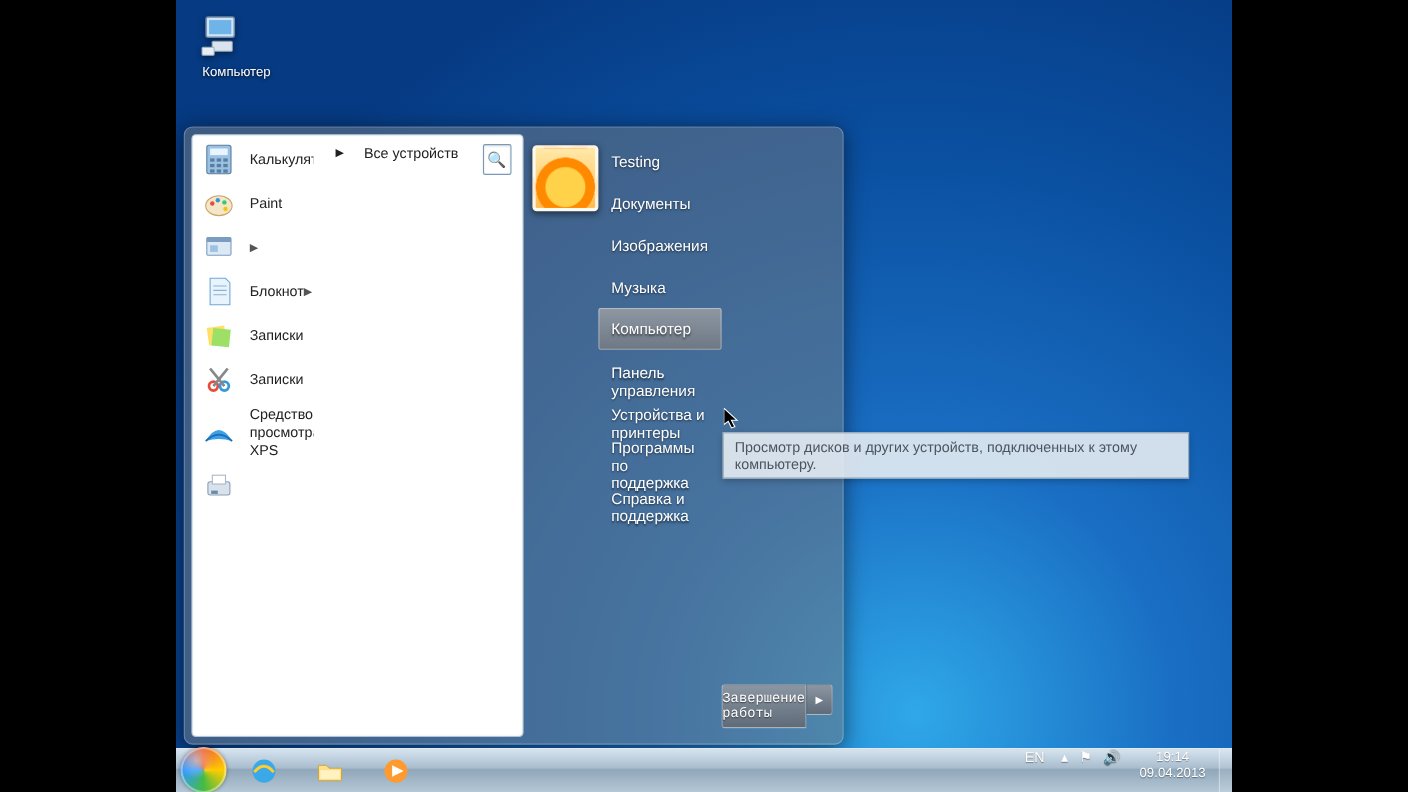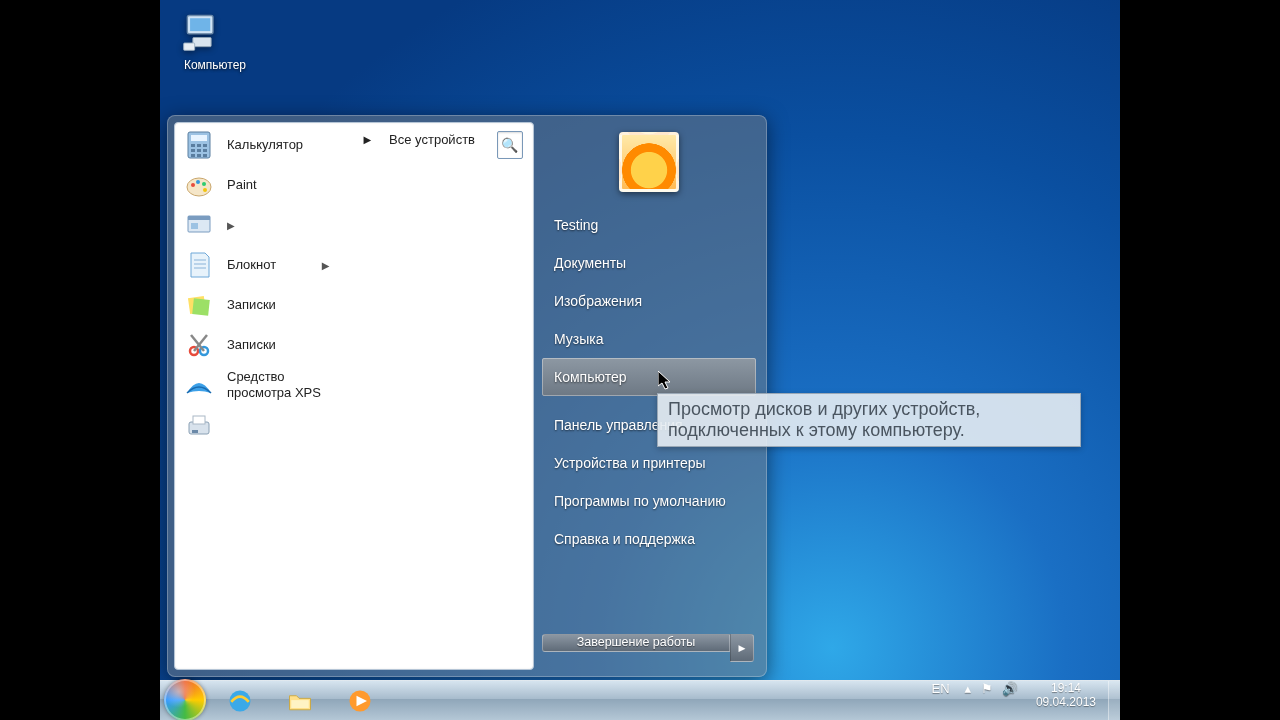--- a/index.html
+++ b/index.html
@@ -79,21 +79,21 @@
   }
   .search-box input{
     flex:1; border:0; outline:0; height:100%;
     padding:0 8px; font-size:13px; font-style:italic; color:#777; background:transparent;
   }
   .search-box .mag { width:24px; text-align:center; color:#3a6ea5; font-size:14px; }
 
   .right-pane {
     flex: 1;
     padding: 6px 4px 6px 8px;
-    display:flex; flex-direction:column;
+    display:flex; flex-direction:row;
     color:#fff;
   }
   .avatar-wrap { display:flex; justify-content:center; margin: 4px 0 14px; }
   .avatar {
     width:60px; height:60px;
     border:3px solid rgba(255,255,255,.8);
     border-radius:4px;
     background: radial-gradient(circle at 50% 65%, #ffd24a 0 40%, #ff8a00 42% 60%, transparent 61%),
                 linear-gradient(#ffe9a8,#ffbb55);
     box-shadow: 0 2px 6px rgba(0,0,0,.5);
@@ -111,47 +111,48 @@
   .ritem.hover {
     background: linear-gradient(#8d98a3,#6d7884);
     outline:1px solid rgba(255,255,255,.35);
     outline-offset:-1px;
   }
   .rspacer { height: 10px; }
 
   .shutdown-row { margin-top:auto; display:flex; padding: 0 2px 2px 0; }
   .shutdown-btn {
     flex:1;
-    height:18px;
-    display:flex; align-items:flex-start; justify-content:center;
+    height:40px;
+    display:flex; align-items:center; justify-content:center;
     font-size:12.5px; color:#fff;
     background: linear-gradient(#8b96a2,#5f6b78);
     border:1px solid rgba(255,255,255,.3);
     border-radius:3px 0 0 3px;
     text-shadow:0 1px 1px rgba(0,0,0,.5);
     cursor:pointer;
+    font-family:Liberation Mono, monospace;
   }
   .shutdown-arrow{
     width:24px; height:28px;
     display:flex;align-items:center;justify-content:center;
     background: linear-gradient(#8b96a2,#5f6b78);
     border:1px solid rgba(255,255,255,.3);
     border-left:1px solid rgba(0,0,0,.2);
     border-radius:0 3px 3px 0;
     color:#fff; cursor:pointer;
   }
 
   .tooltip {
     position:absolute;
     left:497px; top:393px;
     width:424px;
     padding:5px 10px;
     background: rgba(230,236,242,.9);
     border:1px solid #9aa8b6;
-    font-size:18px;
+    font-size:13px;
     color:#4a5560;
     box-shadow: 0 2px 6px rgba(0,0,0,.25);
   }
 
   .taskbar {
     position:absolute; left:0; bottom:0; width:100%; height:40px;
     background: linear-gradient(#d6e4ef, #a8bccd 45%, #8fa6b9 46%, #b4c7d6);
     border-top:1px solid rgba(255,255,255,.6);
     display:flex; align-items:center;
   }
@@ -312,21 +313,21 @@
       </div>
       <div class="rlist" id="rlist">
           <div class="ritem">Testing</div>
           <div class="ritem">Документы</div>
           <div class="ritem">Изображения</div>
           <div class="ritem">Музыка</div>
           <div class="ritem hover">Компьютер</div>
           <div class="rspacer"></div>
           <div class="ritem">Панель управления</div>
           <div class="ritem">Устройства и принтеры</div>
-          <div class="ritem">Программы по умолчанию</div>
+          <div class="ritem">Программы по поддержка</div>
           <div class="ritem">Справка и поддержка</div>
         </div>
       <div class="shutdown-row">
         <div class="shutdown-btn">
           <span>Завершение работы</span>
         </div>
         <div class="shutdown-arrow">
           <span style="font-size:9px;">▶</span>
         </div>
       </div>

